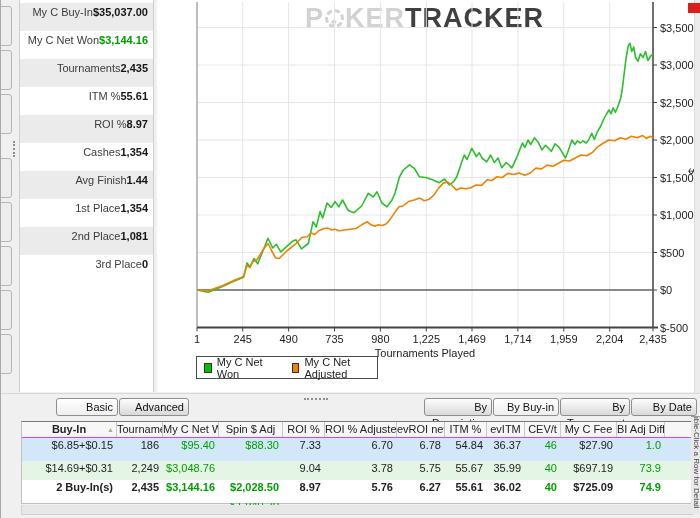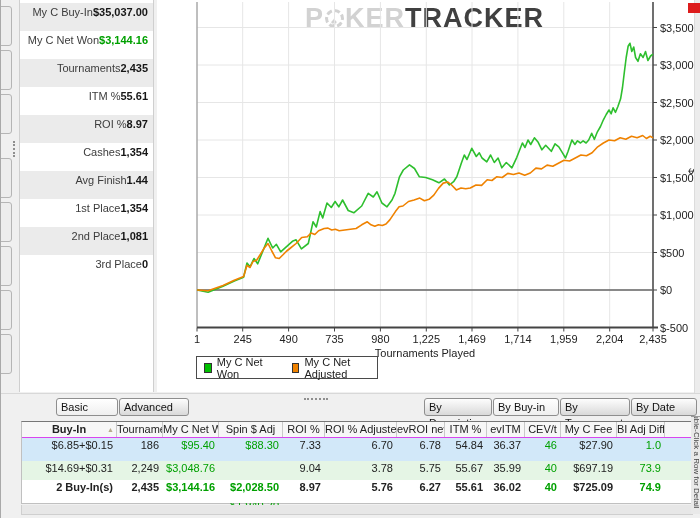--- a/index.html
+++ b/index.html
@@ -30,21 +30,21 @@
   #watermark .lite{color:#404040;}
   #legend{position:absolute;left:39px;top:356px;width:182px;height:23px;border:1px solid #4a4a4a;
           background:#fff;display:flex;align-items:center;padding:0 7px;gap:24px;}
   .legend-item{display:flex;align-items:center;gap:5px;}
   .swatch{width:10px;height:10px;border:1px solid #333;}
   
   #right-strip{position:absolute;right:0;top:0;width:6px;height:518px;background:#ececec;border-left:1px solid #dcdcdc;}
   #red-indicator{position:absolute;left:687px;top:3px;width:12px;height:10px;background:#dd1c1c;}
   
   #bottom-panel{position:absolute;left:0;top:393px;width:700px;height:125px;background:#f0f0f0;border-top:1px solid #d8d8d8;}
-  .btn{position:absolute;top:4px;height:18px;line-height:16px;text-align:left;
+  .btn{position:absolute;top:4px;height:18px;line-height:16px;text-align:right;
        border:1px solid #8e8e8e;border-radius:3px;background:linear-gradient(#fdfdfd,#d9d9d9);
        font-size:11px;color:#111;padding:0 4px;}
   .btn.active{background:linear-gradient(#ffffff,#efefef);}
   #table-wrap{position:absolute;left:20px;top:27px;width:672px;height:83px;background:#fff;
               border:1px solid #c0c0c0;border-top:1px solid #777;}
   .thead{display:flex;height:16px;background:#f7f7f7;border-bottom:1px solid #d946ef;}
   .th{height:15px;line-height:15px;text-align:center;border-right:1px solid #c9c9c9;
       overflow:hidden;white-space:nowrap;position:relative;flex-shrink:0;}
   .th.first{font-weight:bold;}
   .th .sort{position:absolute;right:2px;top:0;font-size:7px;color:#b7ab8d;}

